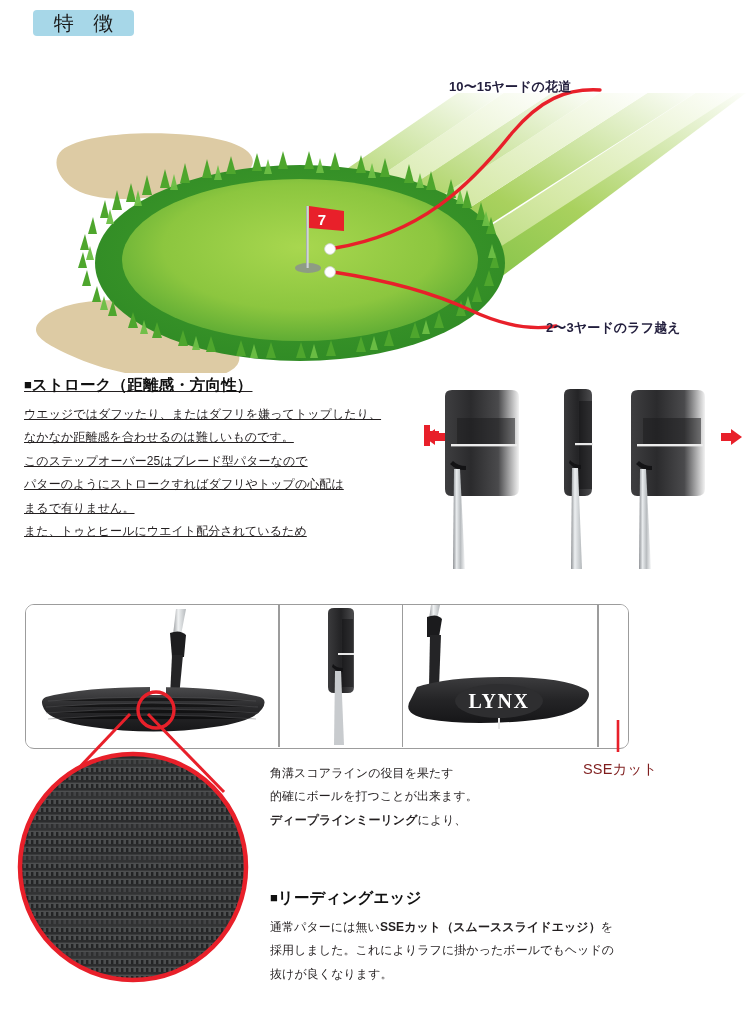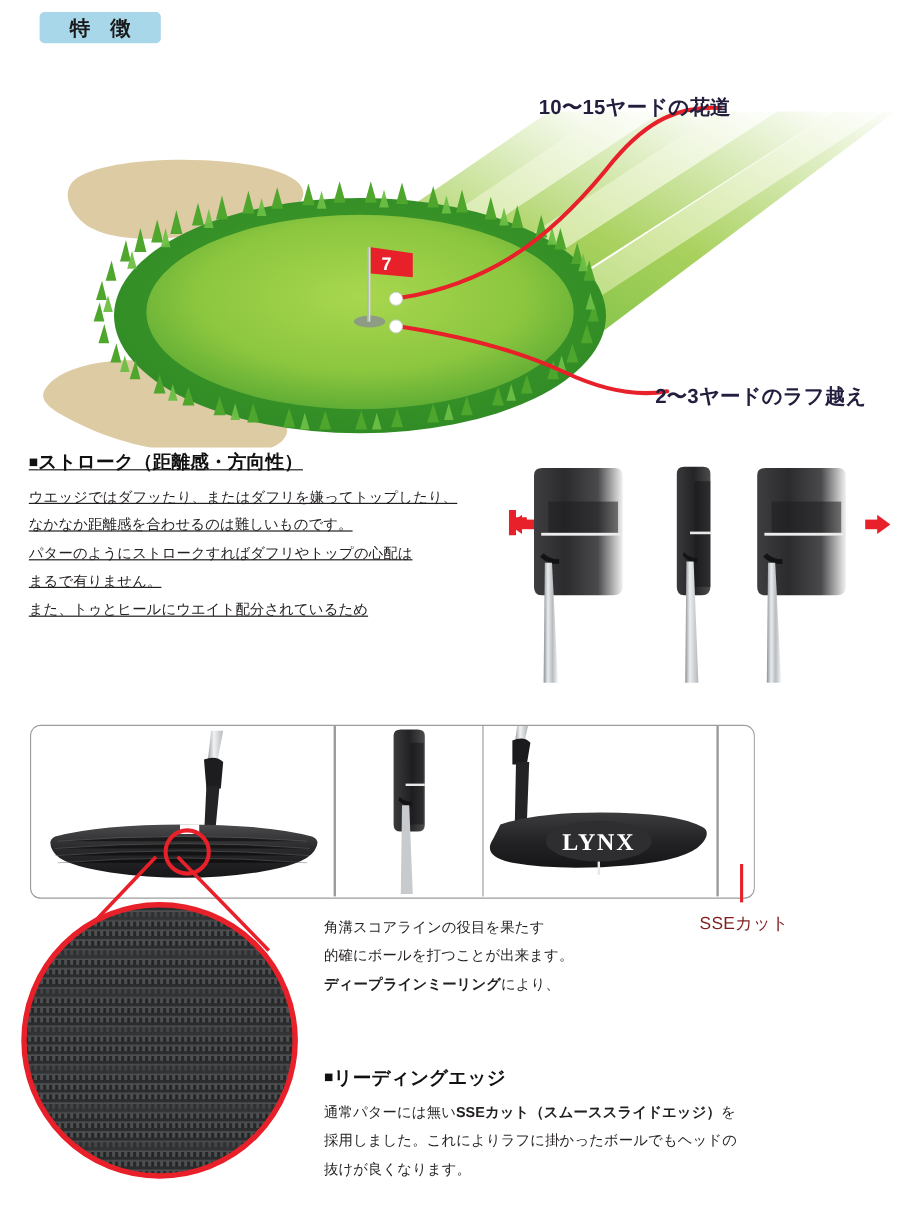--- a/index.html
+++ b/index.html
@@ -10,29 +10,29 @@
     color:#231f20;
     -webkit-font-smoothing:antialiased;
   }
   .abs{position:absolute;}
 
   
   #header-badge{
     left:33px;top:10px;width:101px;height:26px;
     background:#a7d7e8;border-radius:4px;
     display:flex;align-items:center;justify-content:center;
-    font-size:17px;font-weight:bold;letter-spacing:.35em;
+    font-size:20px;font-weight:normal;letter-spacing:.35em;
     text-indent:.35em;color:#1a1a1a;
   }
 
   
   #illustration{left:0;top:38px;width:750px;height:335px;}
   #illustration svg{display:block;}
   .illus-label{
-    position:absolute;font-size:17px;font-weight:bold;color:#221e3d;
+    position:absolute;font-size:13px;font-weight:bold;color:#221e3d;
     white-space:nowrap;letter-spacing:.01em;
   }
   #label-approach{left:449px;top:40px;}
   #label-rough{left:546px;top:281px;}
 
   
   #stroke-section{left:0;top:375px;width:750px;height:205px;}
   .sec-heading{
     font-size:15.5px;font-weight:bold;color:#111;letter-spacing:.01em;
     margin:0 0 7px 0;white-space:nowrap;
@@ -211,20 +211,21 @@
 </div>
 
 <div class="abs" id="stroke-section">
 
   <div class="abs" id="stroke-text">
     <div class="sec-heading">
       <span class="sq">■</span><span>ストローク（距離感・方向性）</span>
     </div>
     <div class="body-line">ウエッジではダフッたり、またはダフリを嫌ってトップしたり、</div>
     <div class="body-line">なかなか距離感を合わせるのは難しいものです。</div>
+    <div class="body-line">このステップオーバー25はブレード型パターなので</div>
     <div class="body-line">パターのようにストロークすればダフリやトップの心配は</div>
     <div class="body-line">まるで有りません。</div>
     <div class="body-line">また、トゥとヒールにウエイト配分されているため</div>
   </div>
 
   <div class="abs" id="stroke-photos">
 
     <div class="photo-cell" style="left:0;width:118px;">
       <svg width="118" height="190" viewBox="0 0 118 190" xmlns="http://www.w3.org/2000/svg">
         <defs>

